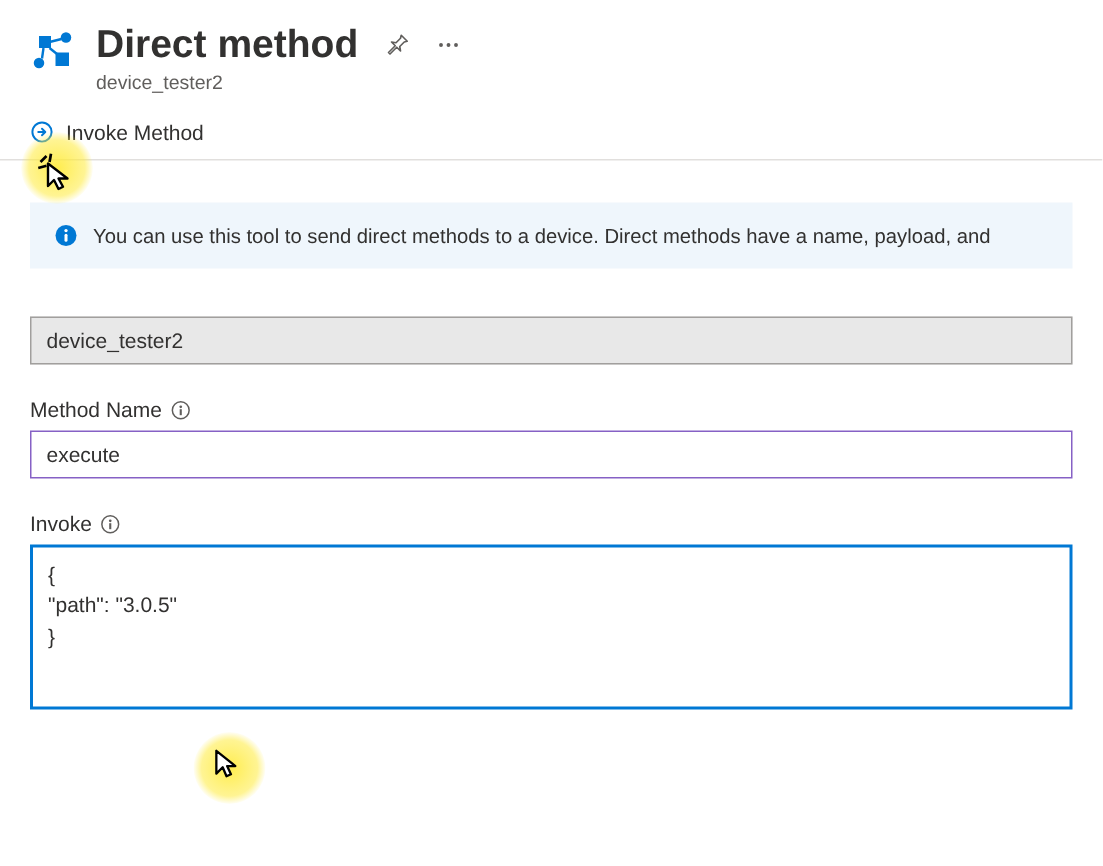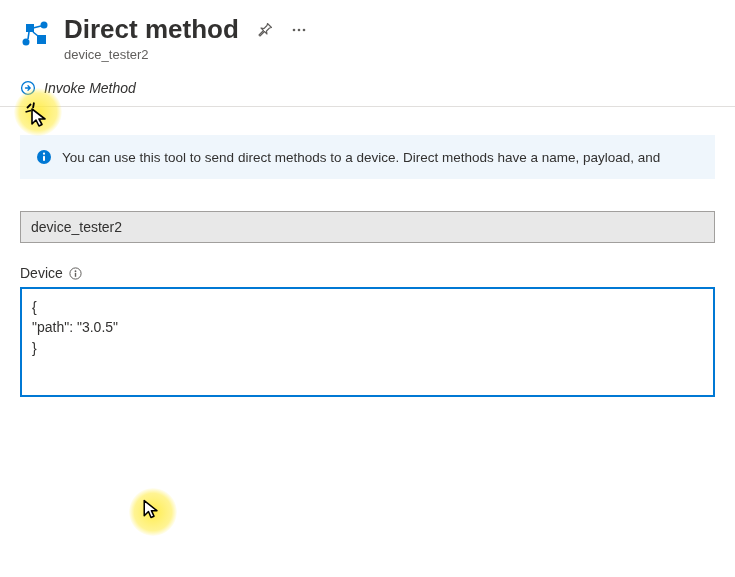--- a/index.html
+++ b/index.html
@@ -51,21 +51,20 @@
       font-size: 13px;
       color: #605e5c;
       margin-top: 2px;
     }
     .command-bar {
       padding: 12px 20px 10px 20px;
       border-bottom: 1px solid #e1dfdd;
       display: flex;
       align-items: center;
       position: relative;
-      font-style: italic;
     }
     .invoke-btn {
       display: flex;
       align-items: center;
       gap: 8px;
       color: #323130;
       cursor: pointer;
       font-size: 14px;
     }
     .invoke-icon {
@@ -218,24 +217,37 @@
         <rect x="7" y="6.8" width="2" height="5.3" rx="1" fill="#ffffff"></rect>
       </svg>
     </span>
     <span class="info-text">You can use this tool to send direct methods to a device. Direct methods have a name, payload, and</span>
   </div>
 
   <div class="field-group">
     <input type="text" class="text-input readonly" readonly="" value="device_tester2" style="">
   </div>
 
-
   <div class="field-group">
     <div class="field-label">
-      <span>Device</span>
+      <span>Method Name</span>
+      <span class="help-icon">
+        <svg width="13" height="13" viewBox="0 0 13 13">
+          <circle cx="6.5" cy="6.5" r="5.6" fill="none" stroke="#605e5c" stroke-width="1"></circle>
+          <circle cx="6.5" cy="4.2" r="0.9" fill="#605e5c"></circle>
+          <rect x="5.8" y="5.8" width="1.4" height="4" fill="#605e5c"></rect>
+        </svg>
+      </span>
+    </div>
+    <input type="text" class="text-input method" value="execute" style="">
+  </div>
+
+  <div class="field-group">
+    <div class="field-label">
+      <span>Invoke</span>
       <span class="help-icon">
         <svg width="13" height="13" viewBox="0 0 13 13">
           <circle cx="6.5" cy="6.5" r="5.6" fill="none" stroke="#605e5c" stroke-width="1"></circle>
           <circle cx="6.5" cy="4.2" r="0.9" fill="#605e5c"></circle>
           <rect x="5.8" y="5.8" width="1.4" height="4" fill="#605e5c"></rect>
         </svg>
       </span>
     </div>
     <textarea class="payload-area" style="">{
 "path": "3.0.5"

